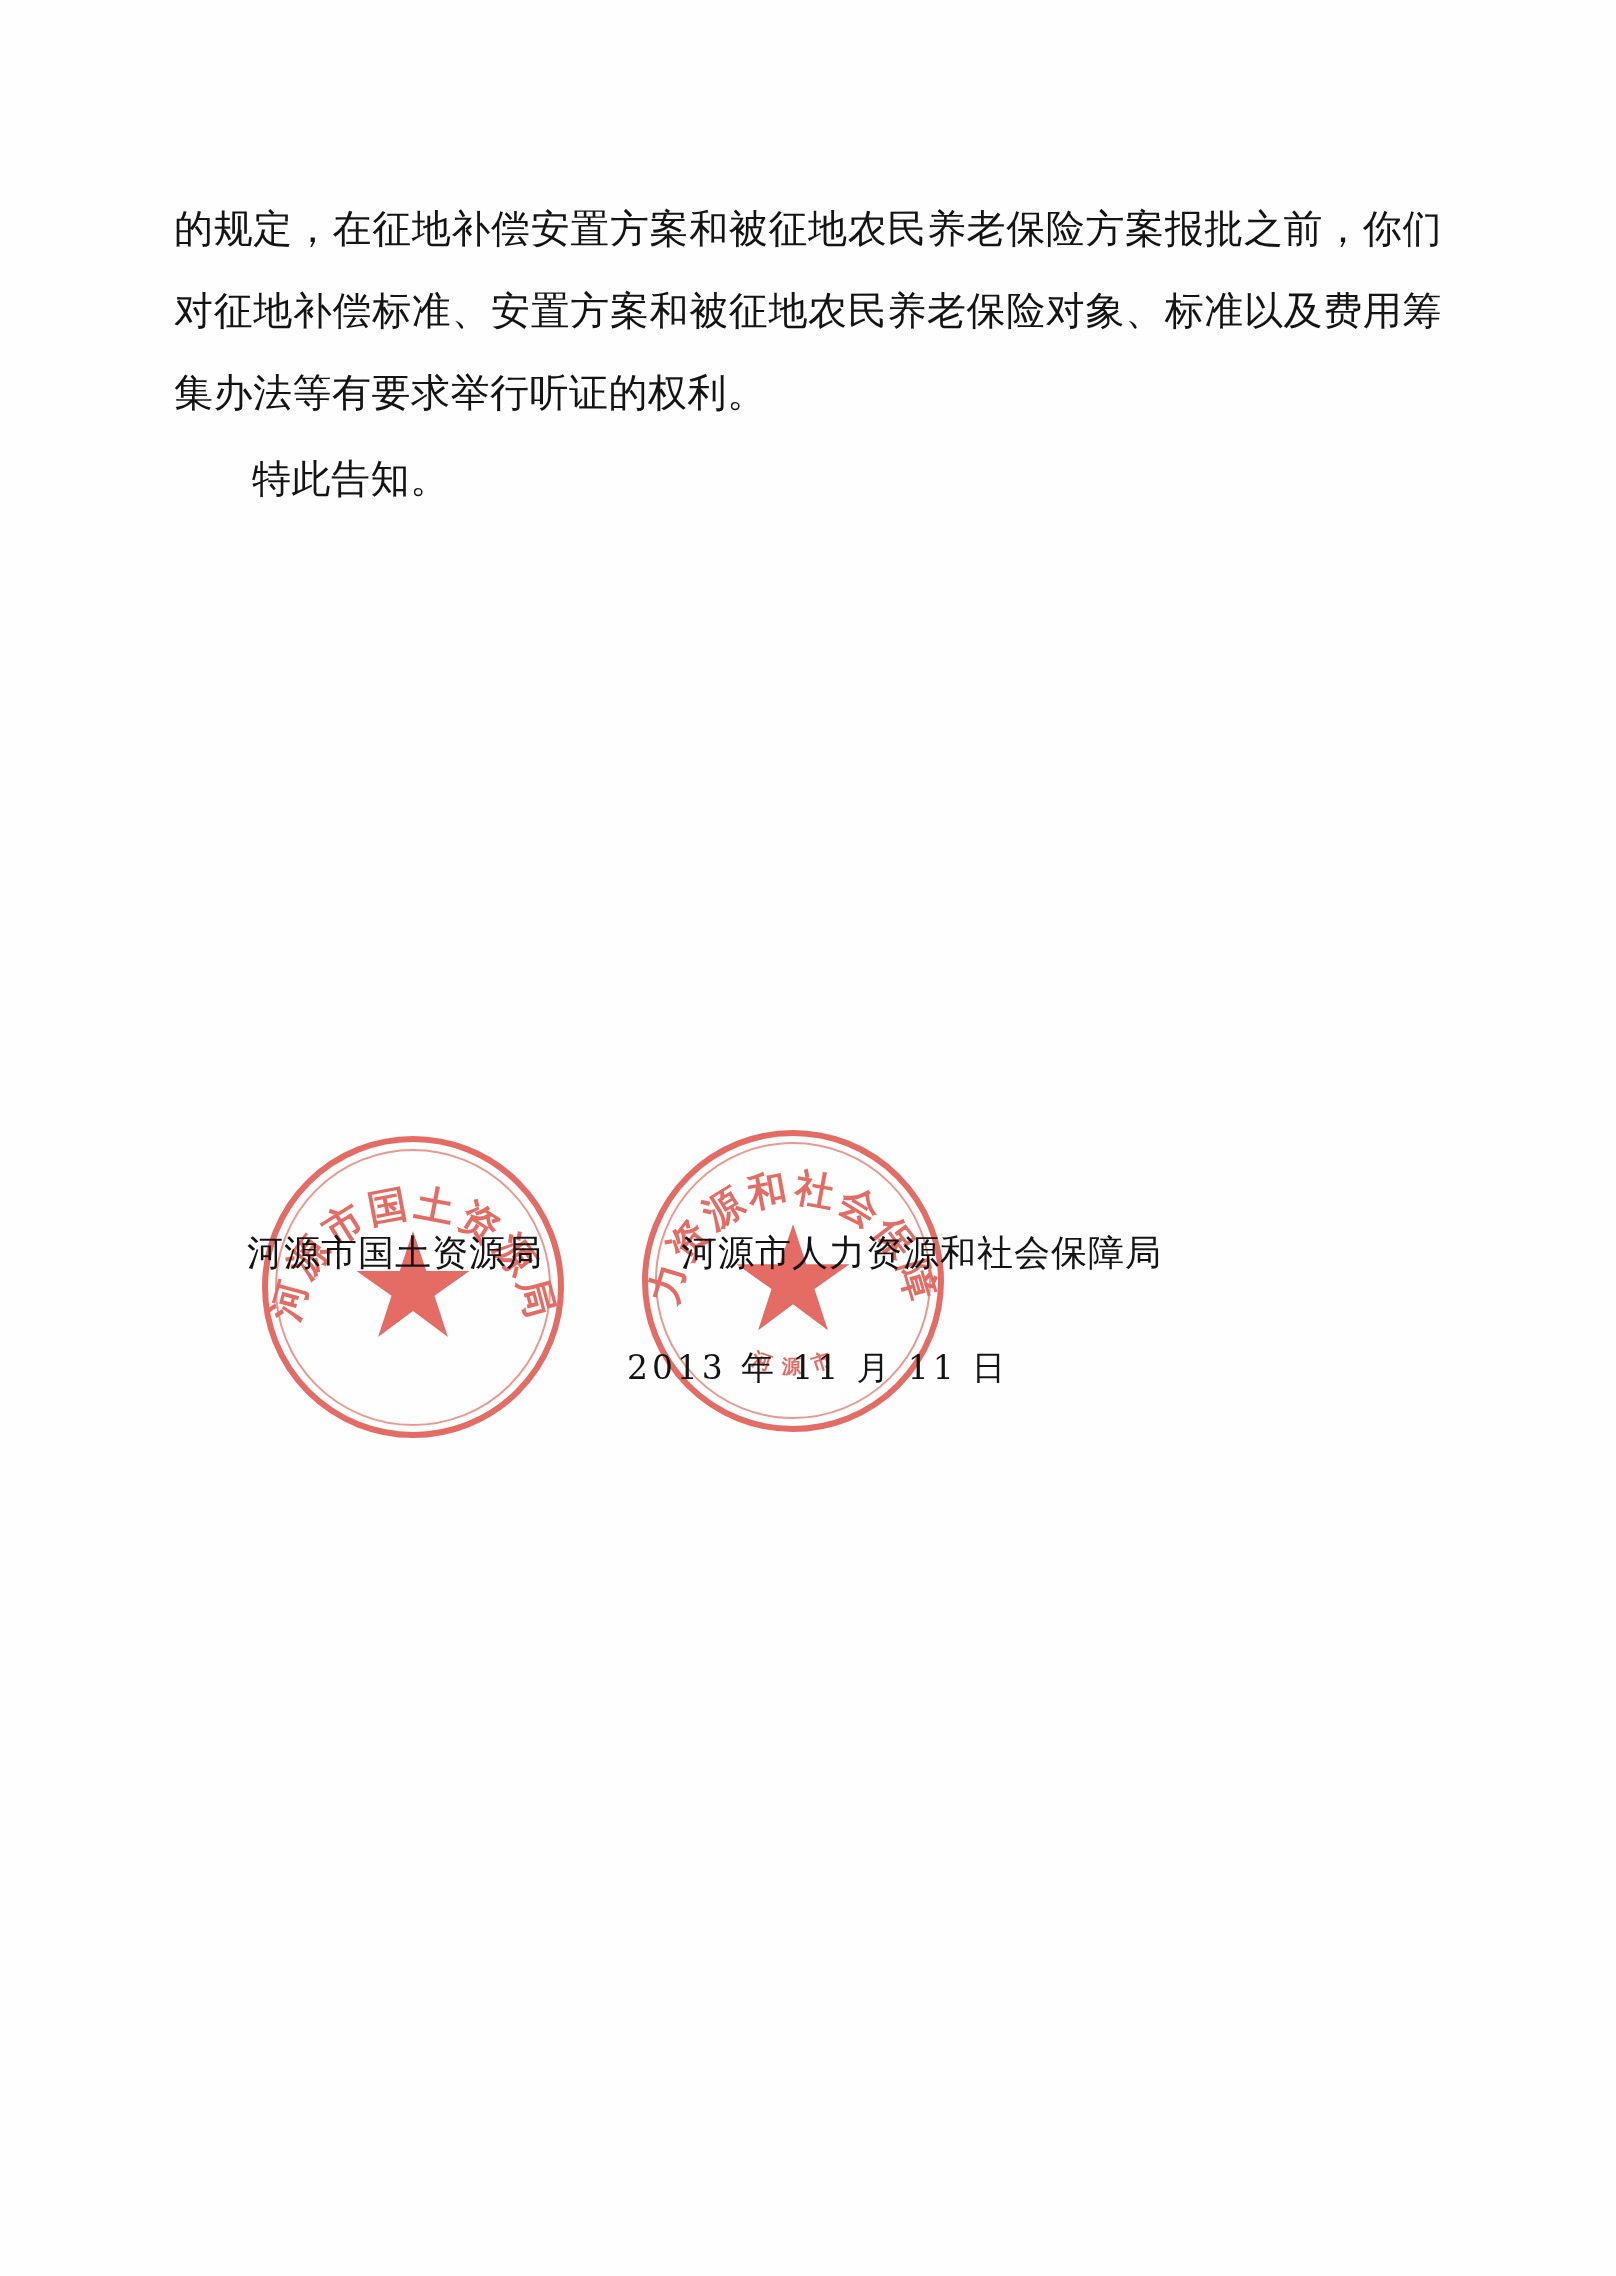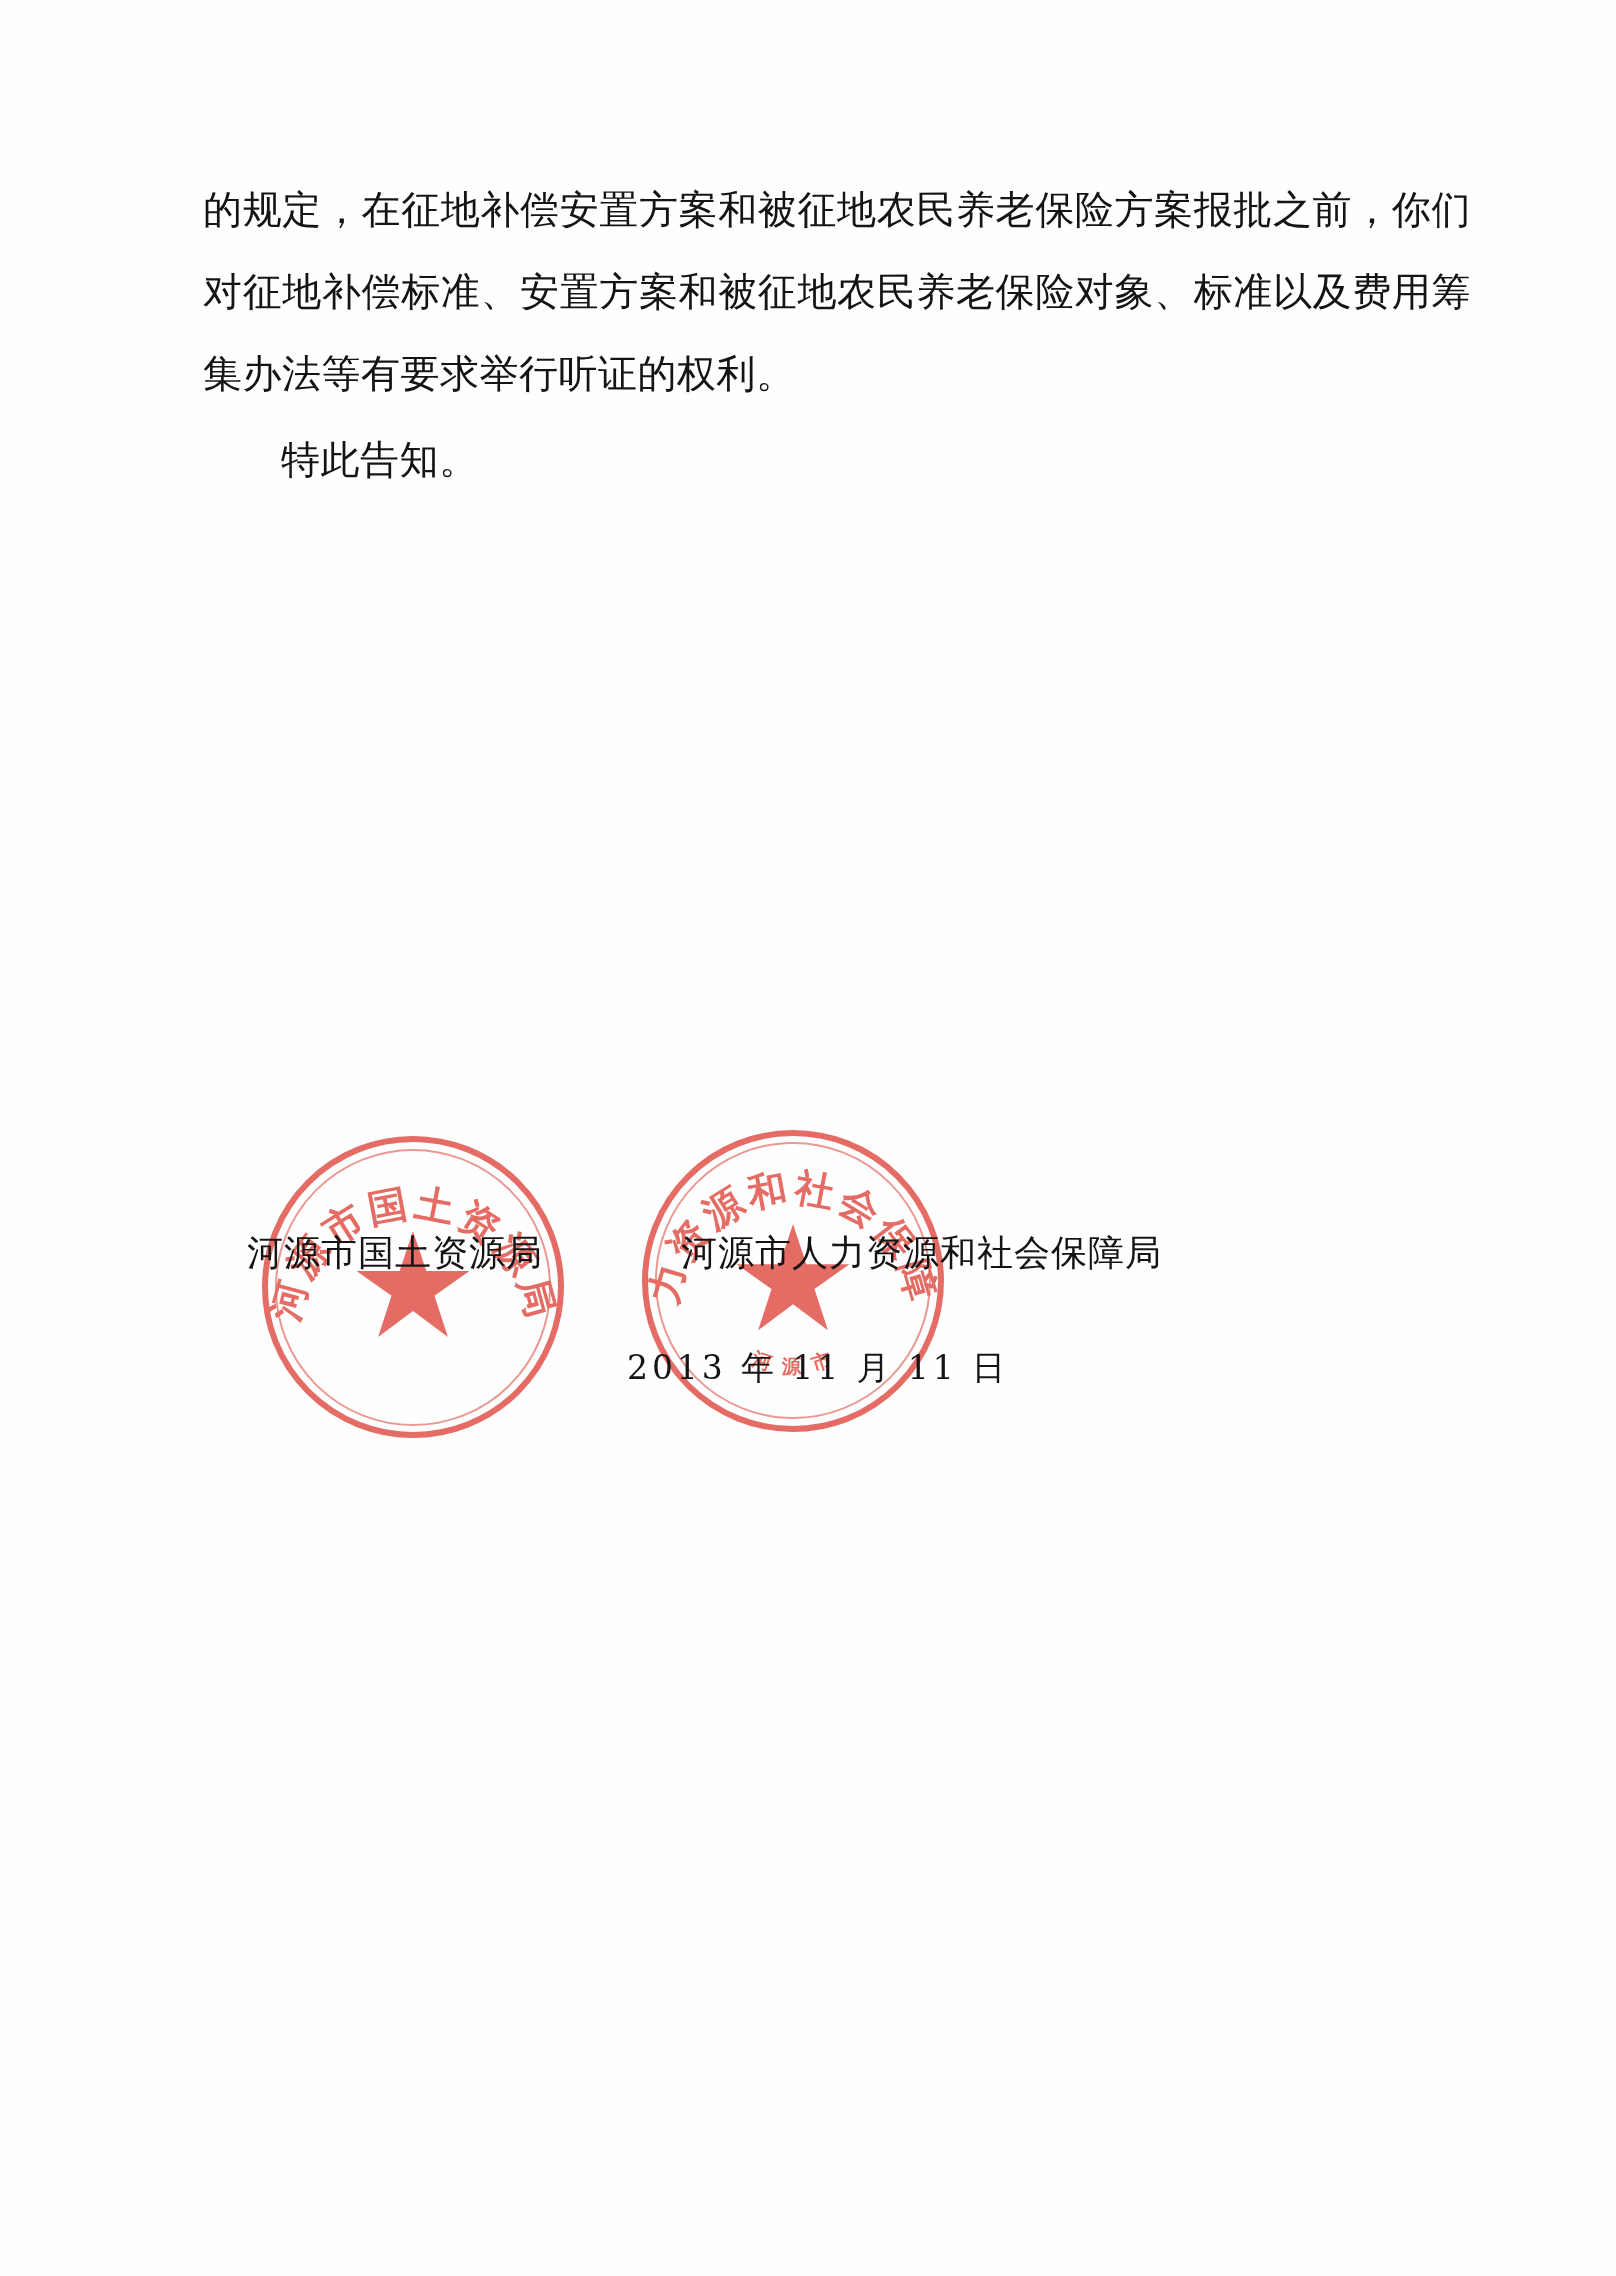--- a/index.html
+++ b/index.html
@@ -18,23 +18,22 @@
 
   .page {
     position: absolute;
     inset: 0;
     background: #fefefe;
   }
 
   .content {
     position: absolute;
     left: 174px;
-    top: 169px;
+    top: 188px;
     width: 1268px;
-    margin-left: 29px;
   }
 
   .para {
     font-size: 39px;
     line-height: 82px;
     letter-spacing: 0.5px;
     text-align: justify;
     text-justify: inter-ideograph;
     margin: 0 0 3.9px 0;
     color: #141414;

